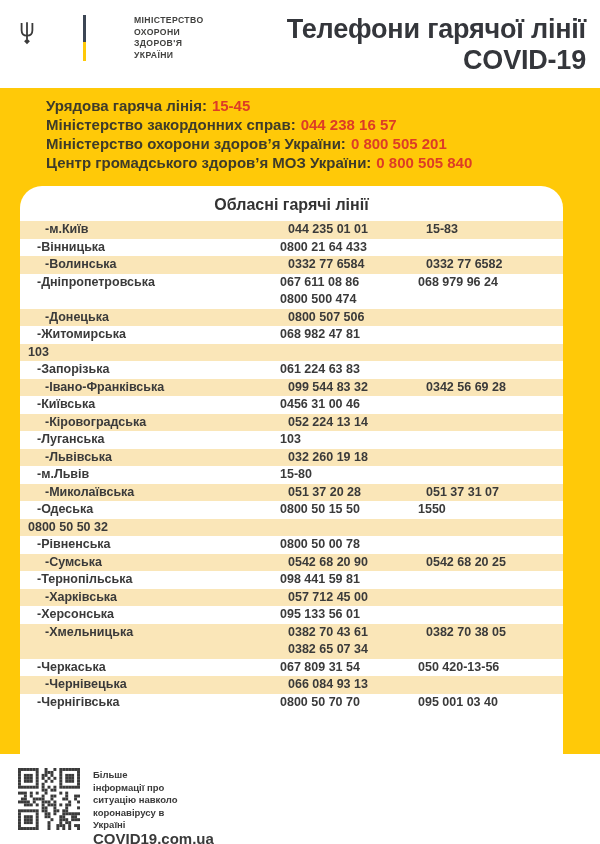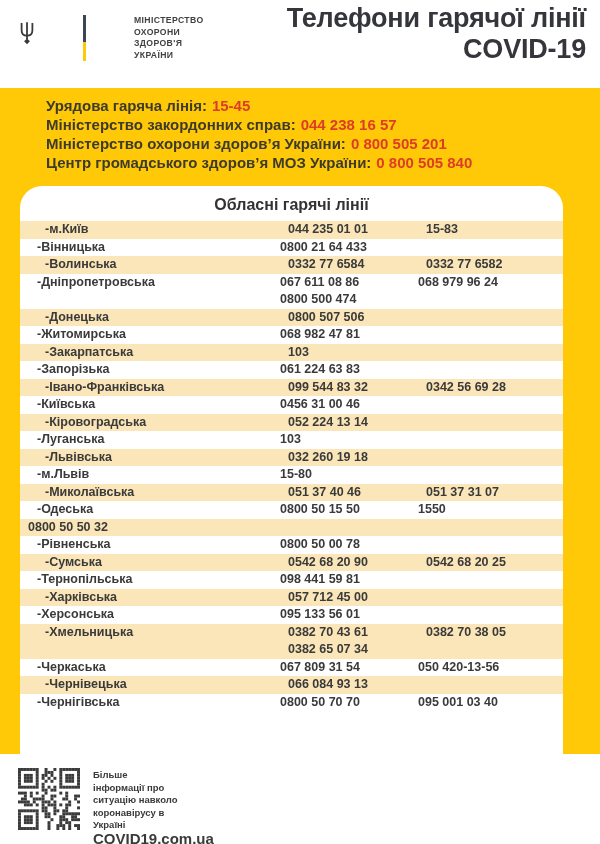--- a/index.html
+++ b/index.html
@@ -10,21 +10,21 @@
   .page{width:600px;height:844px;background:#fff;position:relative;overflow:hidden;margin:0 auto;}
 
   
   .topbar{height:88px;background:#fff;position:relative;}
   .logo{position:absolute;left:18px;top:13px;display:flex;align-items:flex-start;gap:41px;}
   .logo svg{display:block;margin-top:8px;}
   .logo-divider{width:3px;height:46px;margin:2px 7px 0 6px;
     background:linear-gradient(#3C4654 0 58%,var(--yellow) 58% 100%);}
   .logo-text{font-size:9px;font-weight:700;color:#41413F;line-height:11.5px;
     letter-spacing:.4px;transform:scaleX(.96);transform-origin:left top;padding-top:2px;}
-  .main-title{position:absolute;right:14px;top:3px;text-align:right;
+  .main-title{position:absolute;right:14px;top:14px;text-align:right;
     font-size:27px;font-weight:800;color:#34363B;line-height:31px;letter-spacing:-.2px;}
 
   
   .yellow{height:666px;background:var(--yellow);padding-top:8px;}
   .hotlines{padding-left:46px;}
   .hotline{font-size:15px;font-weight:700;color:var(--olive);line-height:19px;}
   .hotline .num{color:var(--red);margin-left:5px;}
 
   
   .card{margin:14px 37px 0 20px;height:704px;background:#fff;border-radius:22px;
@@ -132,21 +132,20 @@
             <div class="cell alt"></div>
           </div>
           <div class="row">
             <div class="cell region">-Житомирська</div>
             <div class="cell phones">
               <div>068 982 47 81</div>
             </div>
             <div class="cell alt"></div>
           </div>
           <div class="row stripe">
-            <div class="cell region">-Закарпатська</div>
             <div class="cell phones">
               <div>103</div>
             </div>
             <div class="cell alt"></div>
           </div>
           <div class="row">
             <div class="cell region">-Запорізька</div>
             <div class="cell phones">
               <div>061 224 63 83</div>
             </div>
@@ -190,21 +189,21 @@
           <div class="row">
             <div class="cell region">-м.Львів</div>
             <div class="cell phones">
               <div>15-80</div>
             </div>
             <div class="cell alt"></div>
           </div>
           <div class="row stripe">
             <div class="cell region">-Миколаївська</div>
             <div class="cell phones">
-              <div>051 37 40 46</div>
+              <div>051 37 20 28</div>
             </div>
             <div class="cell alt">051 37 31 07</div>
           </div>
           <div class="row">
             <div class="cell region">-Одеська</div>
             <div class="cell phones">
               <div>0800 50 15 50</div>
             </div>
             <div class="cell alt">1550</div>
           </div>

